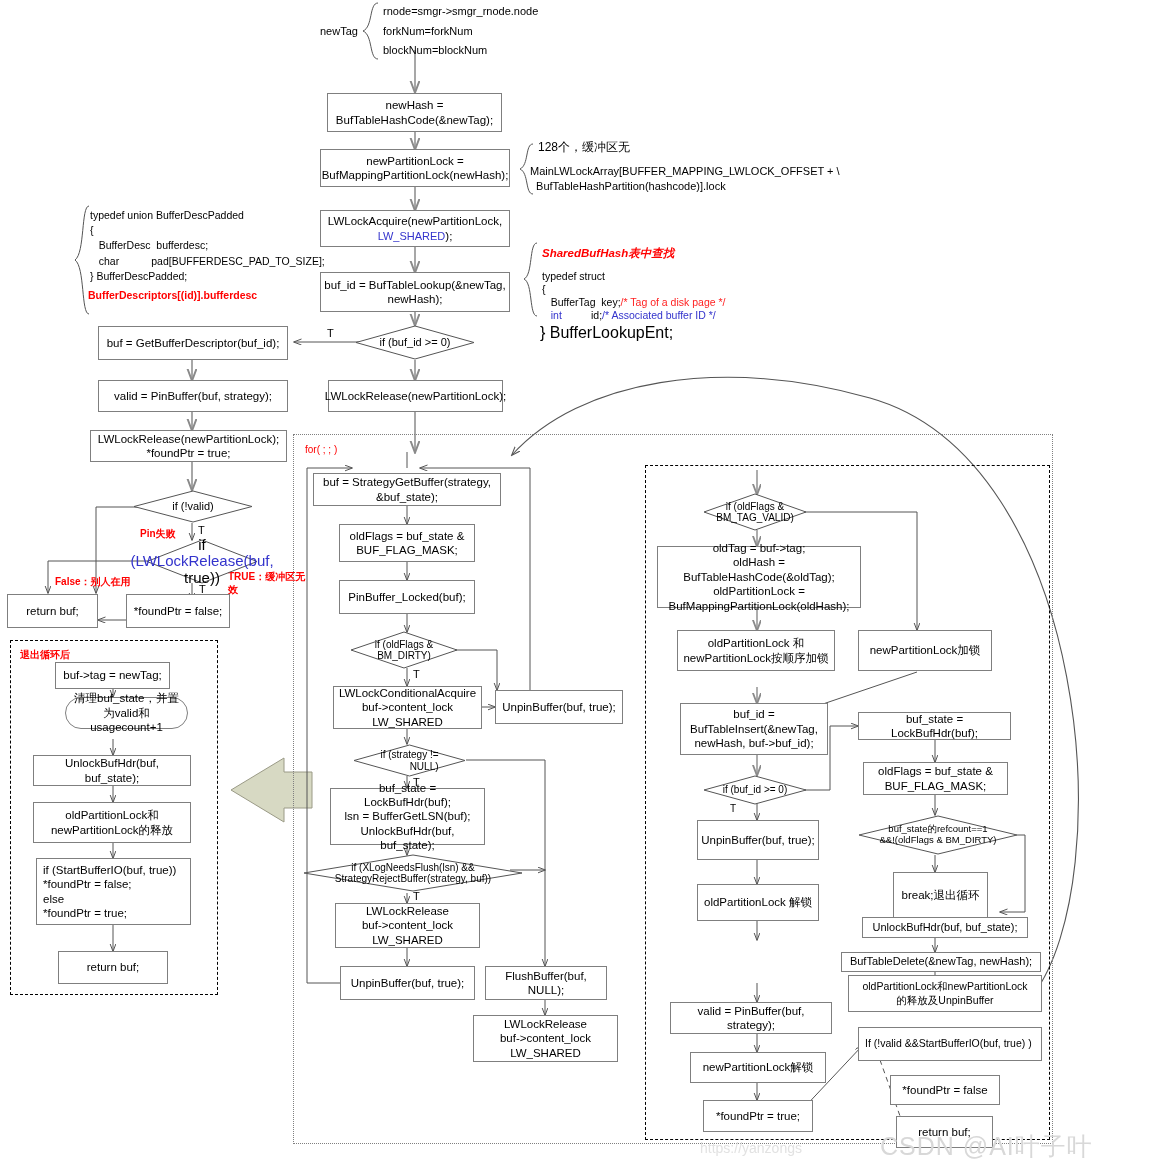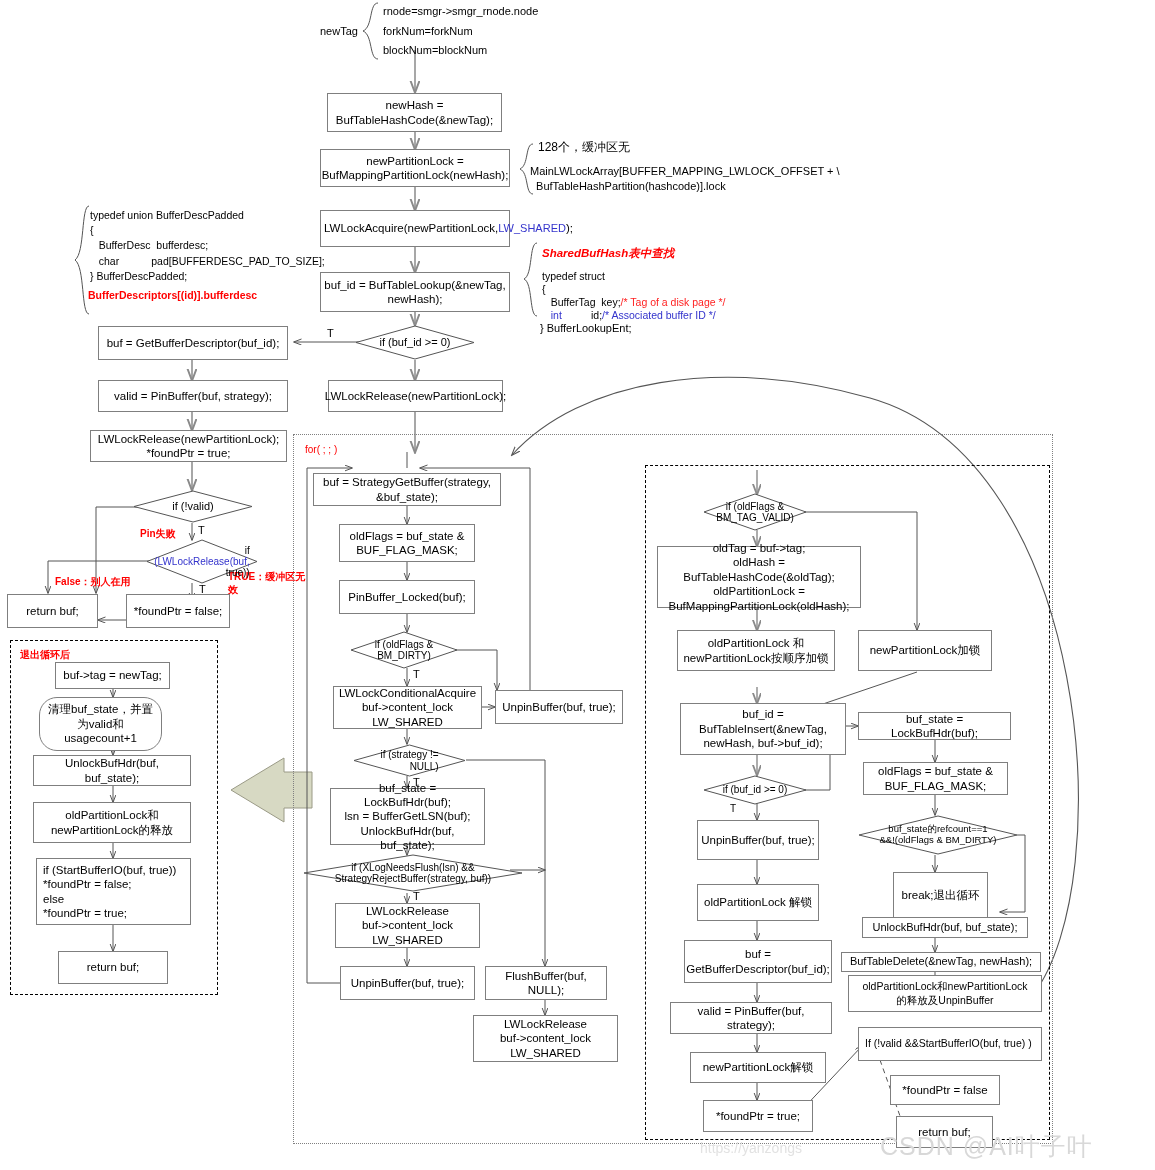--- a/index.html
+++ b/index.html
@@ -171,21 +171,21 @@
 
   <div class="brace" style="left:518px;top:143px;">
     <svg width="18" height="52" viewBox="0 0 18 52">
         <path d="M15,1 C7,1 11,22 2,26 C11,30 7,51 15,51" fill="none" stroke="#555" stroke-width="1"></path>
       </svg>
   </div>
   <div class="codeblk" style="left:538px;top:139px;font-size:12px;">128个，缓冲区无</div>
   <div class="codeblk" style="left:530px;top:164px;font-size:11px;line-height:1.35;">MainLWLockArray[BUFFER_MAPPING_LWLOCK_OFFSET + \
   BufTableHashPartition(hashcode)].lock</div>
 
-  <div class="node thick" style="left:320px;top:210px;width:190px;height:37px;flex-direction:row;justify-content:space-between;">
+  <div class="node thick" style="left:320px;top:210px;width:190px;height:37px;flex-direction:column;">
     <span>LWLockAcquire(newPartitionLock,</span>
     <span><span class="lbl blue" style="position:static;font-weight:normal;">LW_SHARED</span><span>);</span></span>
   </div>
 
   <div class="node thick" style="left:320px;top:272px;width:190px;height:40px;white-space:pre-line;">buf_id = BufTableLookup(&amp;newTag,
 newHash);</div>
 
   <div class="brace" style="left:72px;top:205px;">
     <svg width="20" height="110" viewBox="0 0 20 110">
         <path d="M17,1 C9,1 13,48 3,55 C13,62 9,109 17,109" fill="none" stroke="#555" stroke-width="1"></path>
@@ -201,21 +201,21 @@
   <div class="brace" style="left:522px;top:242px;">
     <svg width="18" height="75" viewBox="0 0 18 75">
         <path d="M15,1 C7,1 11,33 2,37 C11,41 7,74 15,74" fill="none" stroke="#555" stroke-width="1"></path>
       </svg>
   </div>
   <div class="codeblk" style="left:542px;top:245px;color:#ff0000;font-style:italic;font-weight:bold;font-size:11.5px;">SharedBufHash表中查找</div>
   <div class="codeblk" style="left:542px;top:269px;font-size:10.5px;">typedef struct</div>
   <div class="codeblk" style="left:542px;top:282px;font-size:10.5px;">{</div>
   <div class="codeblk" style="left:542px;top:295px;font-size:10.5px;"><span>   BufferTag  key;</span><span style="color:#ff2222;text-align:right;">/* Tag of a disk page */</span></div>
   <div class="codeblk" style="left:542px;top:308px;font-size:10.5px;"><span style="color:#3333cc;">   int</span><span>          id;</span><span style="color:#3333cc;">/* Associated buffer ID */</span></div>
-  <div class="codeblk" style="left:540px;top:321px;font-size:11px;">} BufferLookupEnt;</div>
+  <div class="codeblk" style="left:540px;top:321px;font-size:16px;">} BufferLookupEnt;</div>
 
   <div class="diamond" style="left:355px;top:325px;width:120px;height:35px;">
     <svg viewBox="0 0 120 35" preserveAspectRatio="none">
         <path d="M60,1 L119,17.5 L60,34 L1,17.5 Z" fill="#fff" stroke="#555" stroke-width="1"></path>
       </svg>
     <span class="dtext" style="font-size:11px;">if (buf_id &gt;= 0)</span>
   </div>
   <div class="tlabel" style="left:327px;top:327px;">T</div>
 
   <div class="node thick" style="left:98px;top:326px;width:190px;height:34px;">buf = GetBufferDescriptor(buf_id);</div>
@@ -231,39 +231,39 @@
       </svg>
     <span class="dtext" style="font-size:11px;">if (!valid)</span>
   </div>
   <div class="tlabel" style="left:198px;top:524px;">T</div>
   <div class="lbl red tiny" style="left:140px;top:527px;">Pin失败</div>
 
   <div class="diamond" style="left:146px;top:539px;width:112px;height:45px;">
     <svg viewBox="0 0 112 45" preserveAspectRatio="none">
         <path d="M56,1 L111,22.5 L56,44 L1,22.5 Z" fill="#fff" stroke="#555" stroke-width="1"></path>
       </svg>
-    <span class="dtext" style="font-size:10px;line-height:1.1;text-align:right;">
+    <span class="dtext" style="font-size:15px;line-height:1.1;">
       <span>if</span><br>
       <span style="color:#3333cc;">(LWLockRelease(buf,</span><br>
       <span>true))</span>
     </span>
   </div>
   <div class="tlabel" style="left:199px;top:583px;">T</div>
   <div class="lbl red tiny" style="left:55px;top:575px;">False：别人在用</div>
   <div class="lbl red tiny" style="left:228px;top:570px;white-space:pre-line;">TRUE：缓冲区无
 效</div>
 
   <div class="node thick" style="left:7px;top:594px;width:91px;height:34px;">return buf;</div>
   <div class="node thick" style="left:126px;top:594px;width:104px;height:34px;">*foundPtr = false;</div>
 
   <div class="dashbox" style="left:10px;top:640px;width:208px;height:355px;"></div>
   <div class="lbl red tiny" style="left:20px;top:648px;">退出循环后</div>
 
   <div class="node thick" style="left:55px;top:662px;width:115px;height:27px;">buf-&gt;tag = newTag;</div>
-  <div class="node thick" style="left:39px;top:697px;width:123px;height:54px;white-space:pre-line;border-radius:18px;">清理buf_state，并置
+  <div class="node thick" style="left:65px;top:697px;width:123px;height:32px;white-space:pre-line;border-radius:18px;">清理buf_state，并置
 为valid和usagecount+1</div>
   <div class="node thick" style="left:33px;top:755px;width:158px;height:31px;">UnlockBufHdr(buf, buf_state);</div>
   <div class="node thick" style="left:33px;top:802px;width:158px;height:41px;white-space:pre-line;">oldPartitionLock和
 newPartitionLock的释放</div>
   <div class="node thick" style="left:36px;top:858px;width:155px;height:67px;white-space:pre-line;justify-content:flex-start;text-align:left;padding-left:6px;">if (StartBufferIO(buf, true))
       *foundPtr = false;
 else
       *foundPtr = true;</div>
   <div class="node thick" style="left:58px;top:951px;width:110px;height:33px;">return buf;</div>
 
@@ -332,36 +332,34 @@
   </div>
 
   <div class="node thick" style="left:657px;top:546px;width:204px;height:62px;white-space:pre-line;">oldTag = buf-&gt;tag;
 oldHash = BufTableHashCode(&amp;oldTag);
 oldPartitionLock =
 BufMappingPartitionLock(oldHash);</div>
   <div class="node thick" style="left:677px;top:630px;width:158px;height:41px;white-space:pre-line;">oldPartitionLock 和
 newPartitionLock按顺序加锁</div>
   <div class="node thick" style="left:858px;top:630px;width:134px;height:41px;">newPartitionLock加锁</div>
 
-  <div class="node thick" style="left:680px;top:703px;width:166px;height:52px;white-space:pre-line;">buf_id =
+  <div class="node thick" style="left:680px;top:703px;width:148px;height:52px;white-space:pre-line;">buf_id =
 BufTableInsert(&amp;newTag,
 newHash, buf-&gt;buf_id);</div>
 
   <div class="diamond" style="left:703px;top:775px;width:104px;height:30px;">
     <svg viewBox="0 0 104 30" preserveAspectRatio="none">
         <path d="M52,1 L103,15 L52,29 L1,15 Z" fill="#fff" stroke="#555" stroke-width="1"></path>
       </svg>
     <span class="dtext" style="font-size:10px;">if (buf_id &gt;= 0)</span>
   </div>
   <div class="tlabel" style="left:730px;top:803px;font-size:10px;">T</div>
 
   <div class="node thick" style="left:697px;top:820px;width:122px;height:40px;">UnpinBuffer(buf, true);</div>
   <div class="node thick" style="left:697px;top:884px;width:122px;height:37px;">oldPartitionLock 解锁</div>
-  <div class="node thick" style="left:684px;top:940px;width:148px;height:43px;white-space:pre-line;">buf =
-GetBufferDescriptor(buf_id);</div>
   <div class="node thick" style="left:670px;top:1002px;width:162px;height:32px;">valid = PinBuffer(buf, strategy);</div>
   <div class="node thick" style="left:690px;top:1052px;width:136px;height:31px;">newPartitionLock解锁</div>
   <div class="node thick" style="left:703px;top:1100px;width:110px;height:32px;">*foundPtr = true;</div>
 
   <div class="node thick" style="left:858px;top:712px;width:153px;height:28px;">buf_state = LockBufHdr(buf);</div>
   <div class="node thick" style="left:863px;top:762px;width:145px;height:33px;white-space:pre-line;">oldFlags = buf_state &amp;
 BUF_FLAG_MASK;</div>
 
   <div class="diamond" style="left:858px;top:815px;width:160px;height:40px;">
     <svg viewBox="0 0 160 40" preserveAspectRatio="none">

